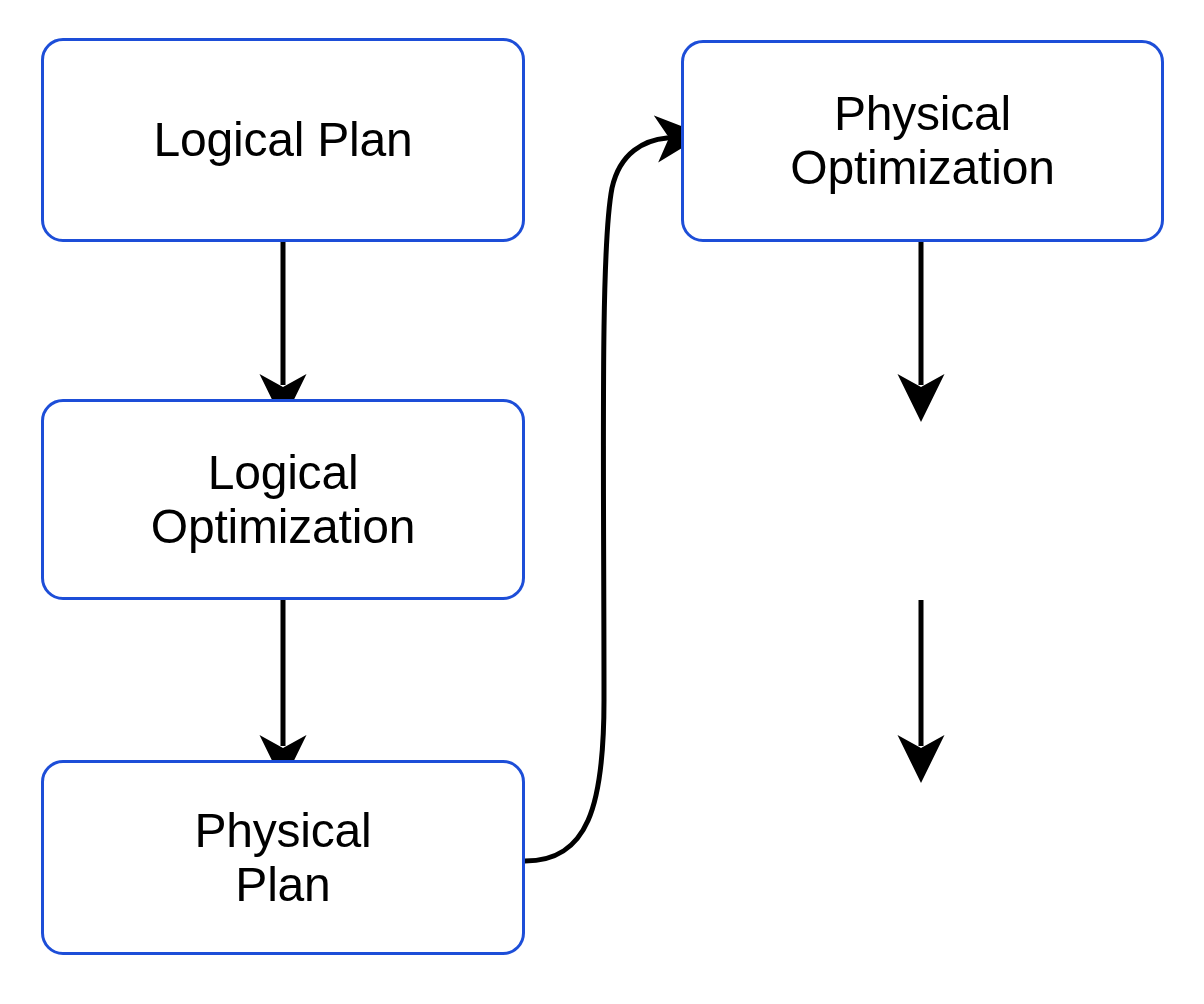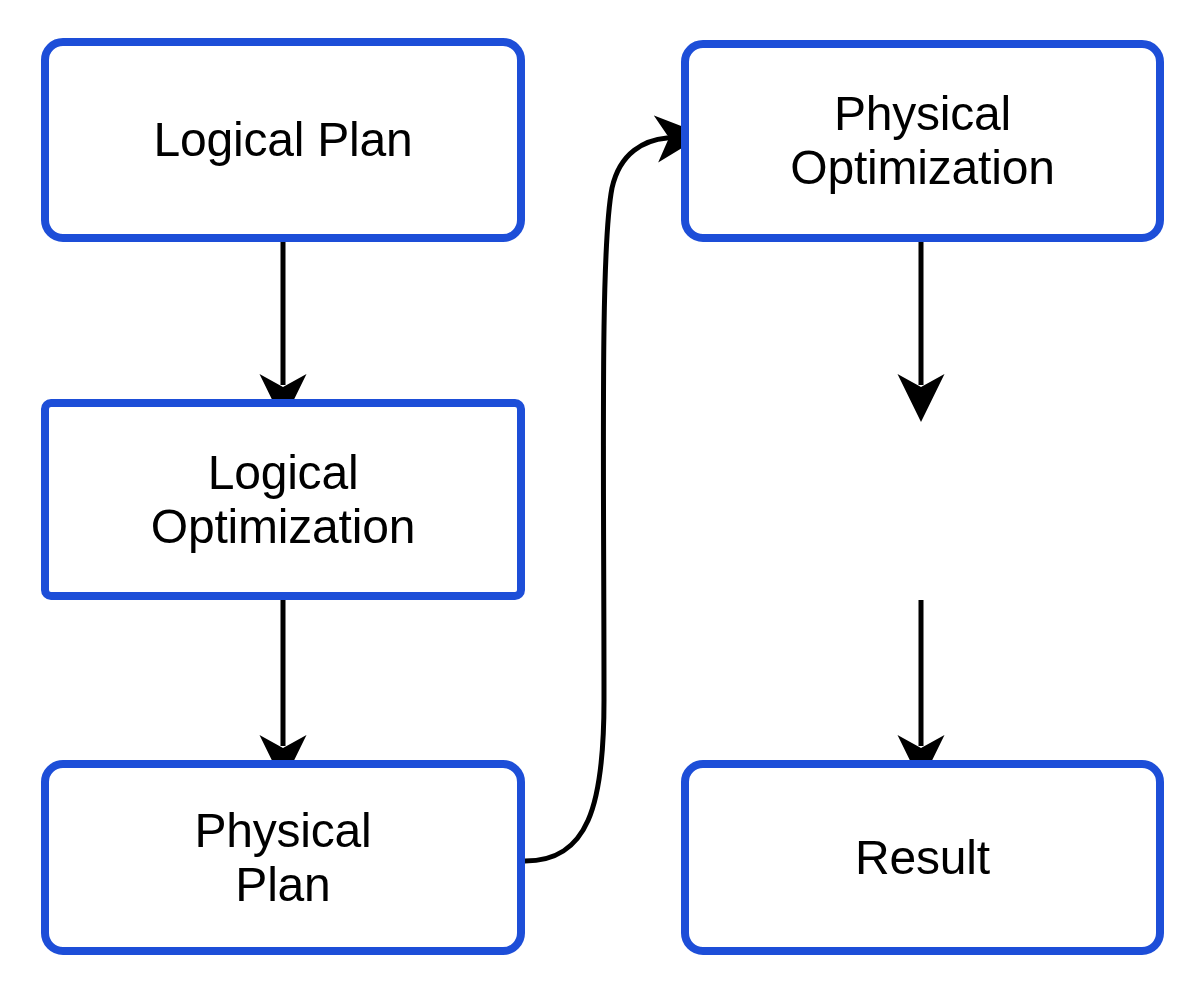--- a/index.html
+++ b/index.html
@@ -23,40 +23,40 @@
     left: 0;
     top: 0;
     width: 1204px;
     height: 1004px;
     display: block;
   }
   .node-box {
     position: absolute;
     box-sizing: border-box;
     background: #ffffff;
-    border: 8px solid #1d4ed8;
+    border: 3px solid #1d4ed8;
     border-radius: 22px;
     display: flex;
     align-items: center;
     justify-content: center;
     text-align: center;
   }
   .node-label {
     font-family: "Liberation Sans", "DejaVu Sans", sans-serif;
     font-size: 48px;
     line-height: 1.12;
     color: #000000;
     font-weight: 400;
     letter-spacing: -0.2px;
     white-space: pre-line;
     padding: 0 10px;
   }
   
   #node-logical-plan        { left: 41px;  top: 38px;  width: 484px; height: 204px; }
-  #node-logical-optimization{ left: 41px;  top: 399px; width: 484px; height: 201px; border-radius: 10px; }
+  #node-logical-optimization{ left: 41px;  top: 399px; width: 484px; height: 201px; }
   #node-physical-plan       { left: 41px;  top: 760px; width: 484px; height: 195px; }
   
   #node-physical-optimization { left: 681px; top: 40px;  width: 483px; height: 202px; }
   #node-execute               { left: 681px; top: 399px; width: 483px; height: 201px; }
   #node-result                { left: 681px; top: 760px; width: 483px; height: 195px; }
 </style>
 </head>
 <body>
 
 <div id="diagram-root">
@@ -105,17 +105,14 @@
     <span class="node-label">Physical
 Plan</span>
   </div>
 
   <div class="node-box" id="node-physical-optimization">
     <span class="node-label">Physical
 Optimization</span>
   </div>
 
 
-  <div class="node-box" id="node-result">
-    <span class="node-label">Result</span>
-  </div>
 
 </div>
 
 </body></html>

